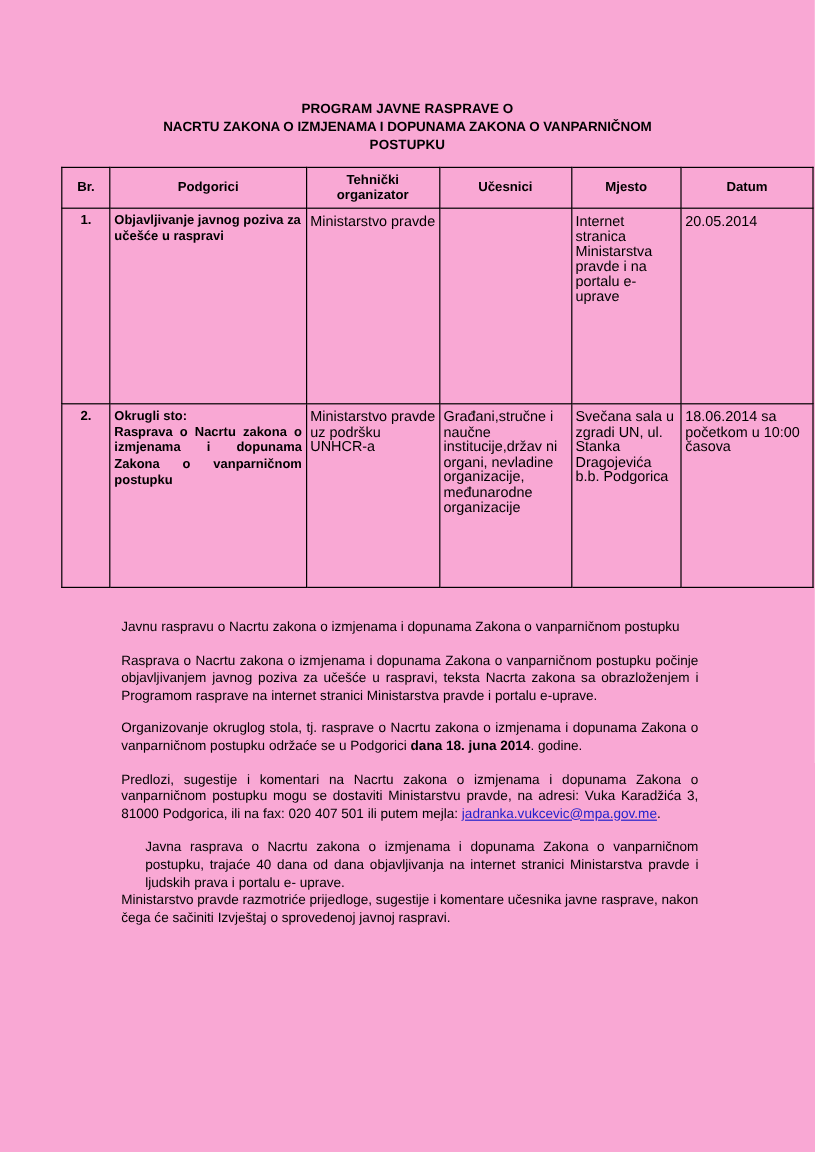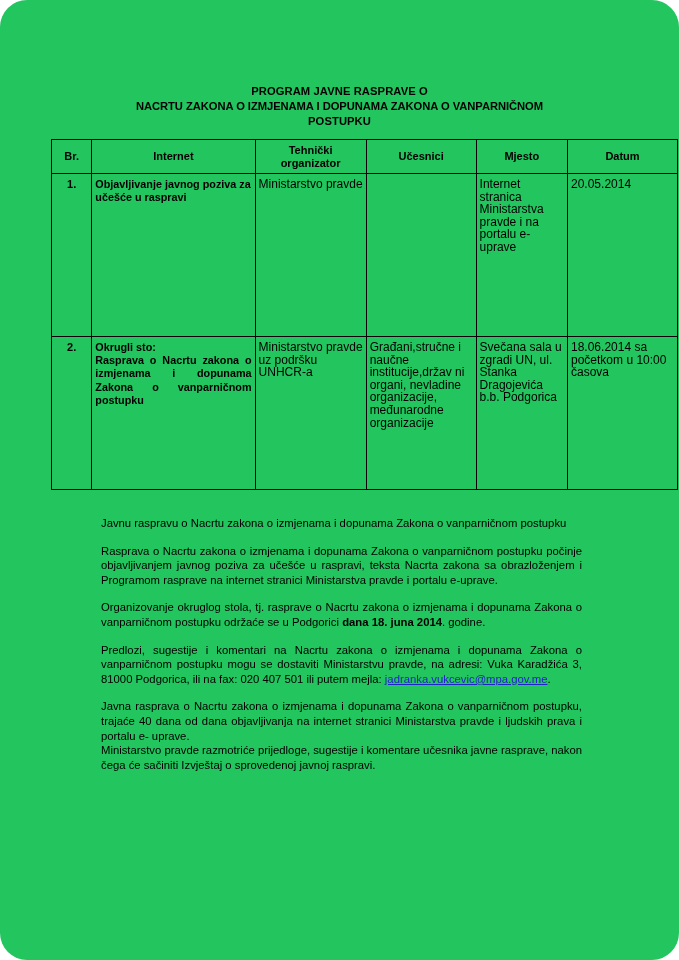--- a/index.html
+++ b/index.html
@@ -13,22 +13,21 @@
     position: relative;
     font-family: "Liberation Sans", sans-serif;
     color: #000000;
     overflow: hidden;
   }
   .page {
     position: absolute;
     left: 0; top: 0;
     width: 679px;
     height: 960px;
-    background: #22c55e;
-    border-radius: 27px;
+    background: #f9a8d4;
   }
 
   
   .doc-title {
     position: absolute;
     left: 51px;
     top: 84px;
     width: 577px;
     text-align: center;
     font-weight: bold;
@@ -102,21 +101,21 @@
     width: 481px;
     font-size: 11.3px;
     line-height: 14.6px;
     text-align: justify;
   }
   .body-copy p {
     margin: 0 0 13px 0;
     text-align: justify;
   }
   .body-copy p:last-child { margin-bottom: 16px; }
-  .body-copy p.tight { margin-bottom: 0; }
+  .body-copy p.tight { margin-bottom: 0; margin-left: 20px; }
   .body-copy b { font-weight: bold; }
   .mail-link {
     color: #2222cc;
     text-decoration: underline;
   }
 </style>
 </head>
 <body>
 
 <div class="page">
@@ -132,21 +131,21 @@
       <col class="col-br">
       <col class="col-akt">
       <col class="col-teh">
       <col class="col-uce">
       <col class="col-mje">
       <col class="col-dat">
     </colgroup>
     <thead>
       <tr>
         <th>Br.</th>
-        <th>Internet</th>
+        <th>Podgorici</th>
         <th>
           <span>Tehnički</span><br>
           <span>organizator</span>
         </th>
         <th>Učesnici</th>
         <th>Mjesto</th>
         <th>Datum</th>
       </tr>
     </thead>
     <tbody>

